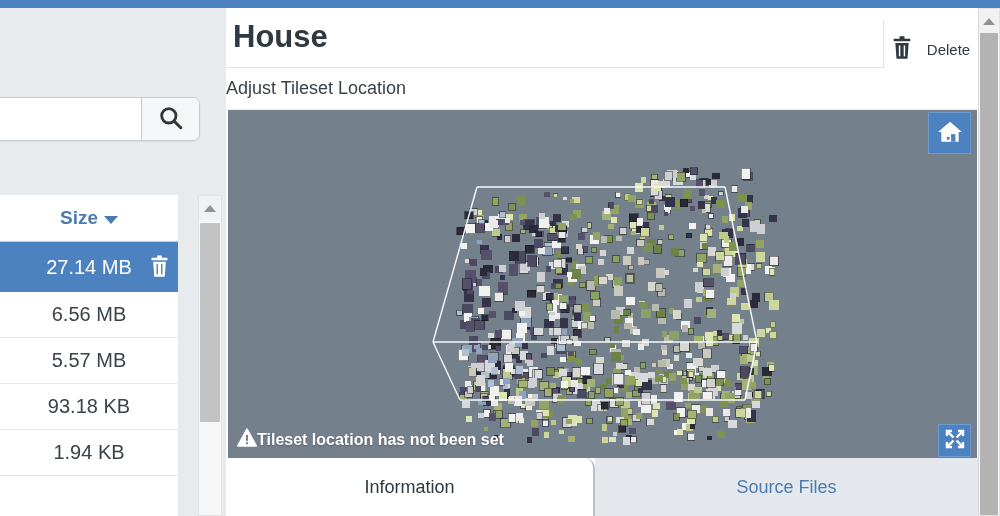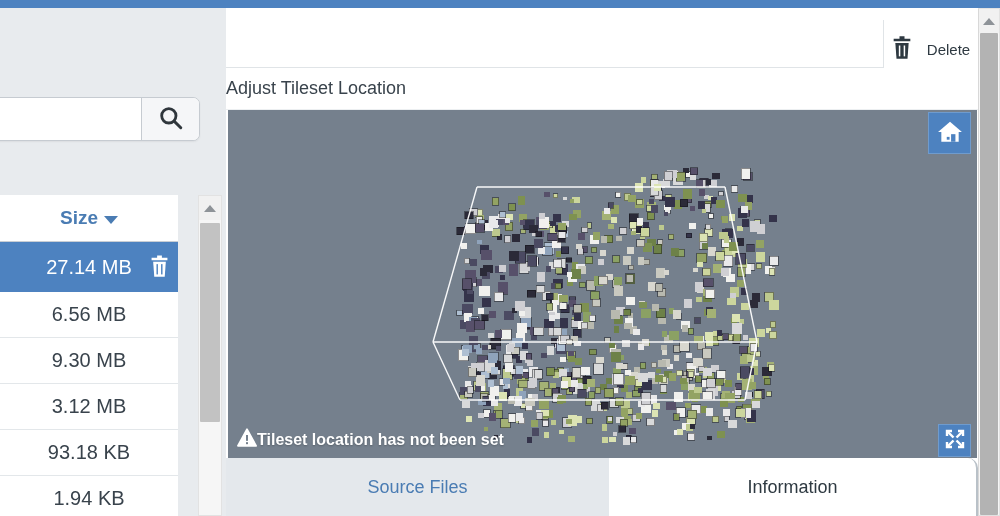--- a/index.html
+++ b/index.html
@@ -114,44 +114,42 @@
             <path d="M4 8h16l-1.4 19H5.4z"></path>
             <rect x="8.2" y="11" width="1.8" height="13" fill="#4d82c0"></rect>
             <rect x="14" y="11" width="1.8" height="13" fill="#4d82c0"></rect>
           </svg>
         </span>
       </div>
       <div class="row">
         <span>6.56 MB</span>
       </div>
       <div class="row">
-        <span>9.30 MB</span>
-      </div>
-      <div class="row">
-        <span>3.12 MB</span>
+        <span>5.57 MB</span>
       </div>
       <div class="row">
         <span>93.18 KB</span>
       </div>
       <div class="row">
         <span>1.94 KB</span>
       </div>
     </div>
 
     <div class="vscroll vscroll-left">
       <div class="up-arrow">
           <span class="tri-up"></span>
         </div>
       <div class="thumb"></div>
     </div>
   </div>
 
   <div class="main">
 
     <div class="main-header">
+      <div class="page-title">House</div>
       <button class="delete-btn">
         <span class="icon">
           <svg width="20" height="24" viewBox="0 0 24 28" fill="#2e3941">
             <path d="M9 0h6v3h7v3H2V3h7z"></path>
             <path d="M4 8h16l-1.4 19H5.4z"></path>
             <rect x="8.2" y="11" width="1.8" height="13" fill="#ffffff"></rect>
             <rect x="14" y="11" width="1.8" height="13" fill="#ffffff"></rect>
           </svg>
         </span>
         <span class="dlabel">Delete</span>
@@ -1067,25 +1065,25 @@
                 <path d="M4.5 19.5l6-6"></path>
               <path d="M20 15v5h-5"></path>
                 <path d="M19.5 19.5l-6-6"></path>
             </g>
           </svg>
         </span>
       </button>
     </div>
 
     <div class="tabs">
+      <div class="tab tab-active">
+        <span>Information</span>
+      </div>
       <div class="tab tab-inactive">
         <span>Source Files</span>
-      </div>
-      <div class="tab tab-active">
-        <span>Information</span>
       </div>
     </div>
   </div>
 
   <div class="vscroll vscroll-right">
     <div class="up-arrow">
         <span class="tri-up"></span>
       </div>
     <div class="thumb"></div>
   </div>

